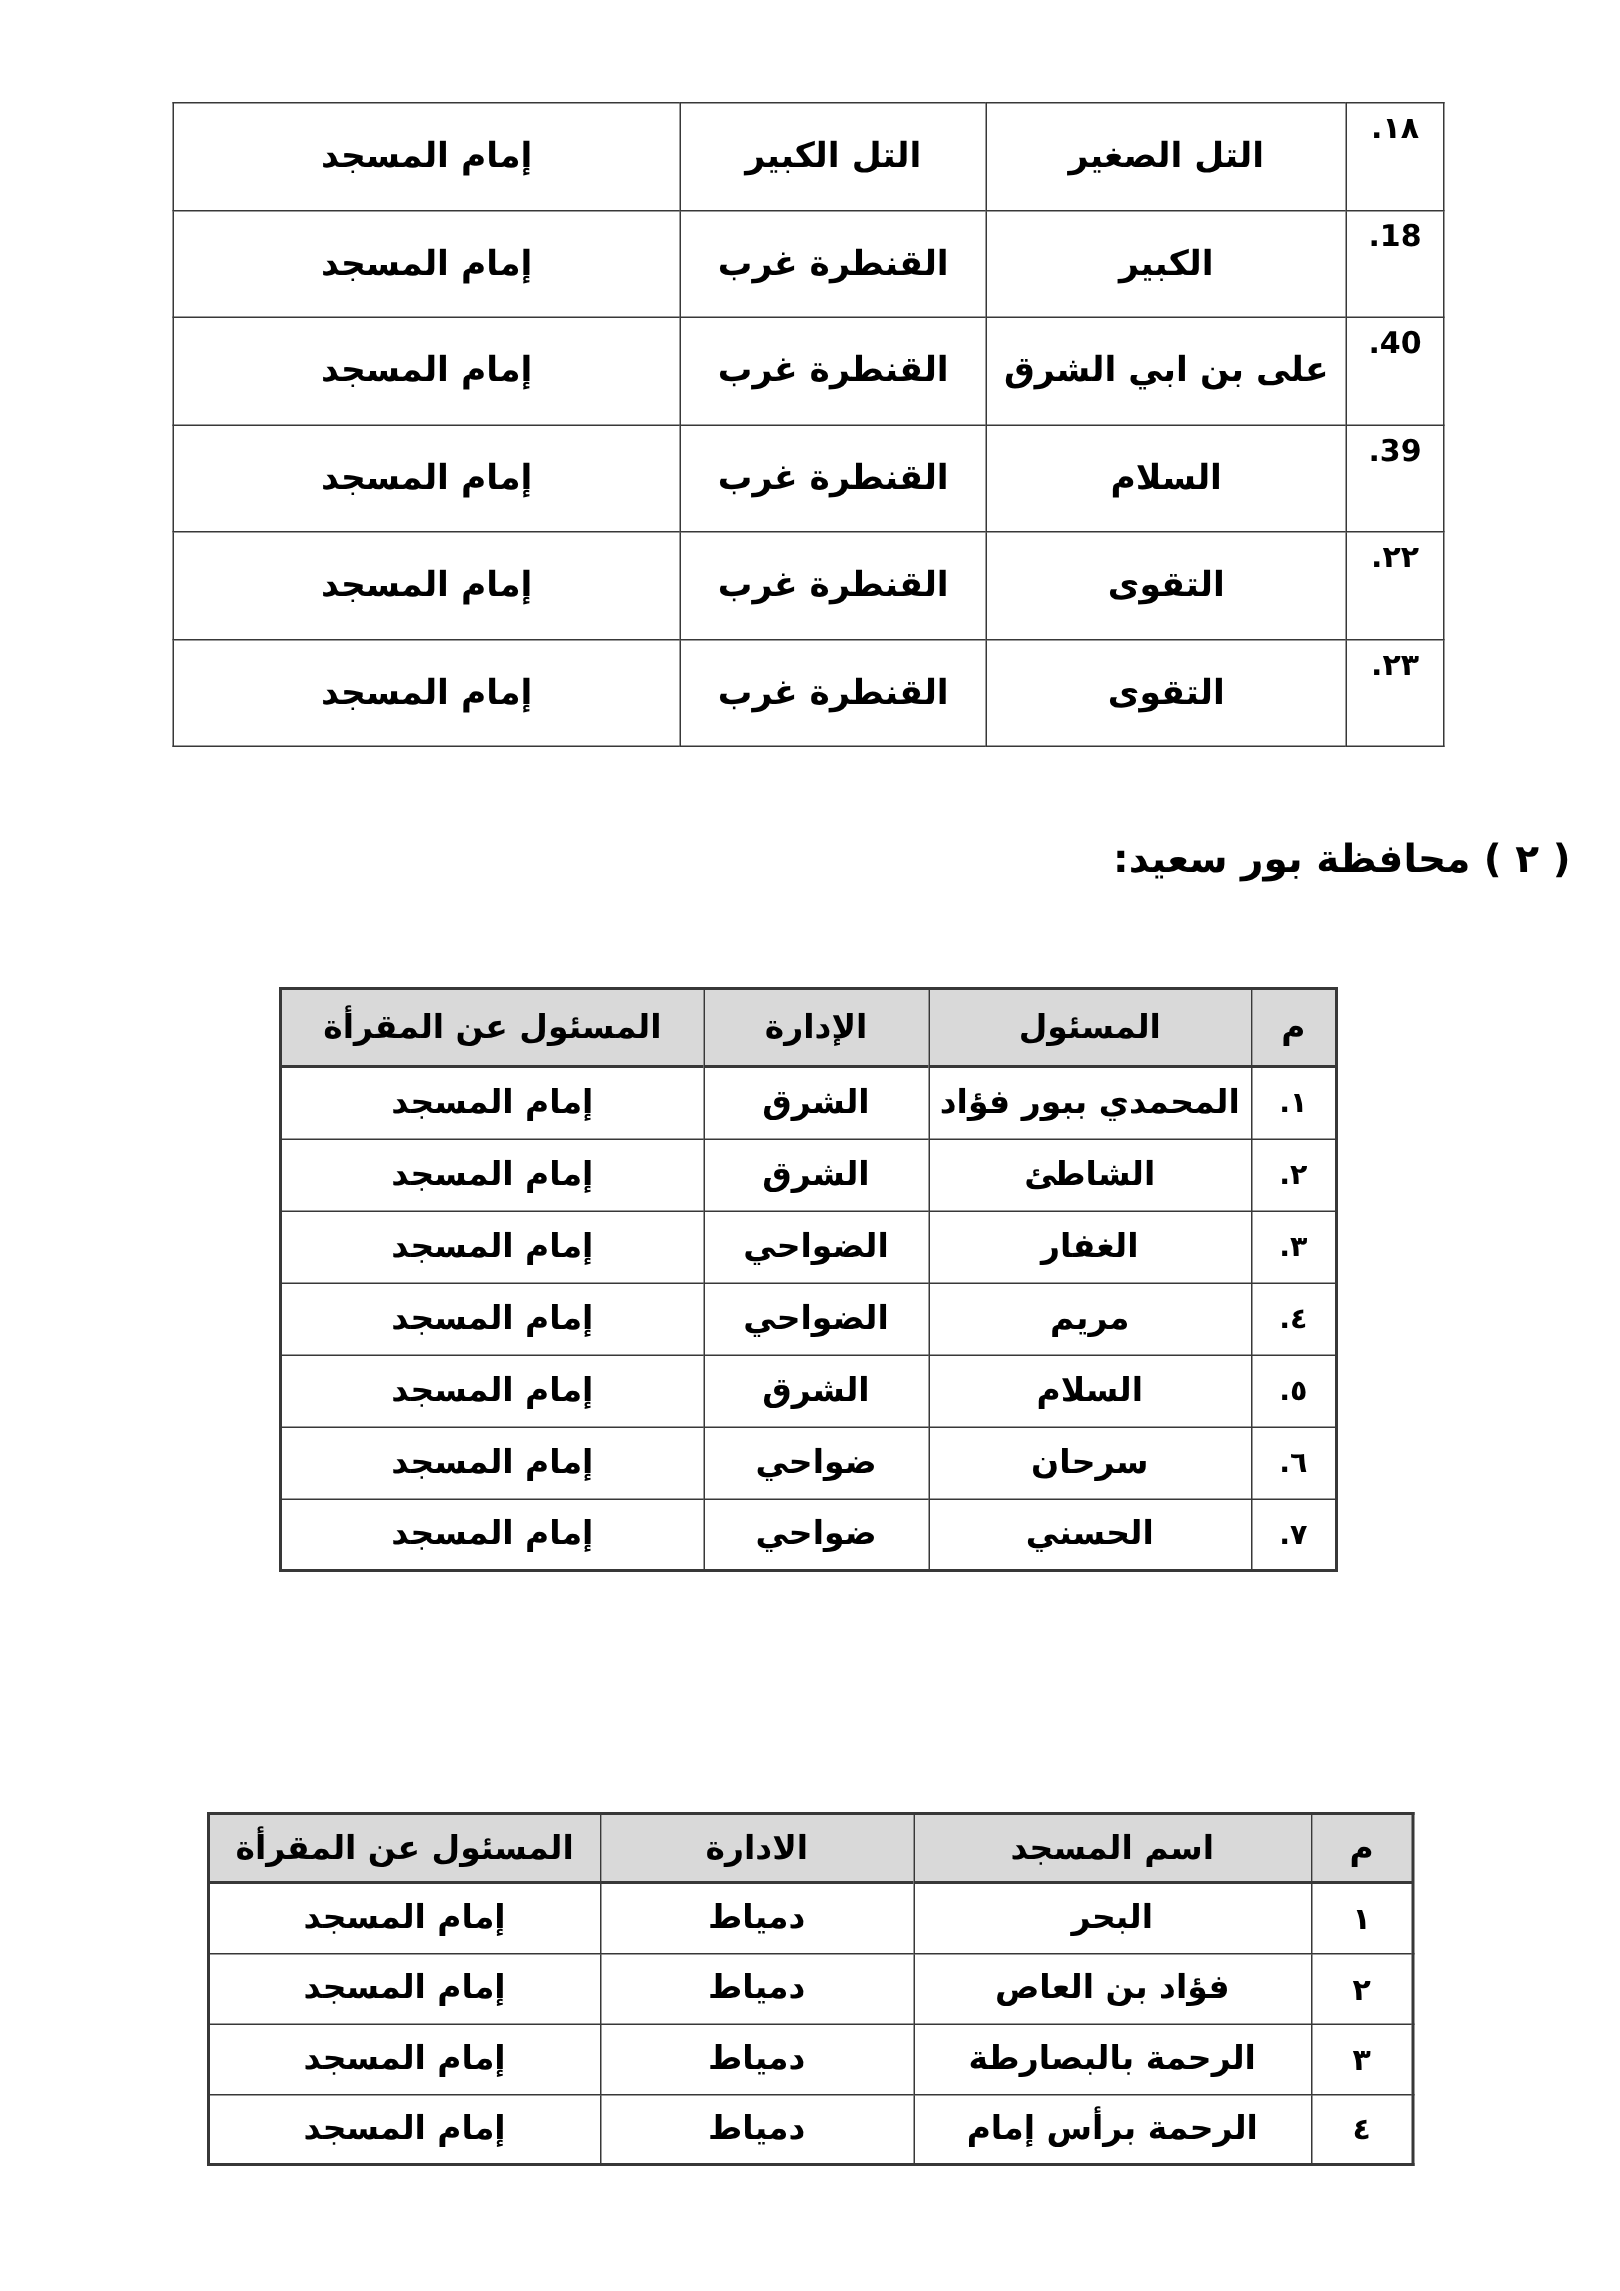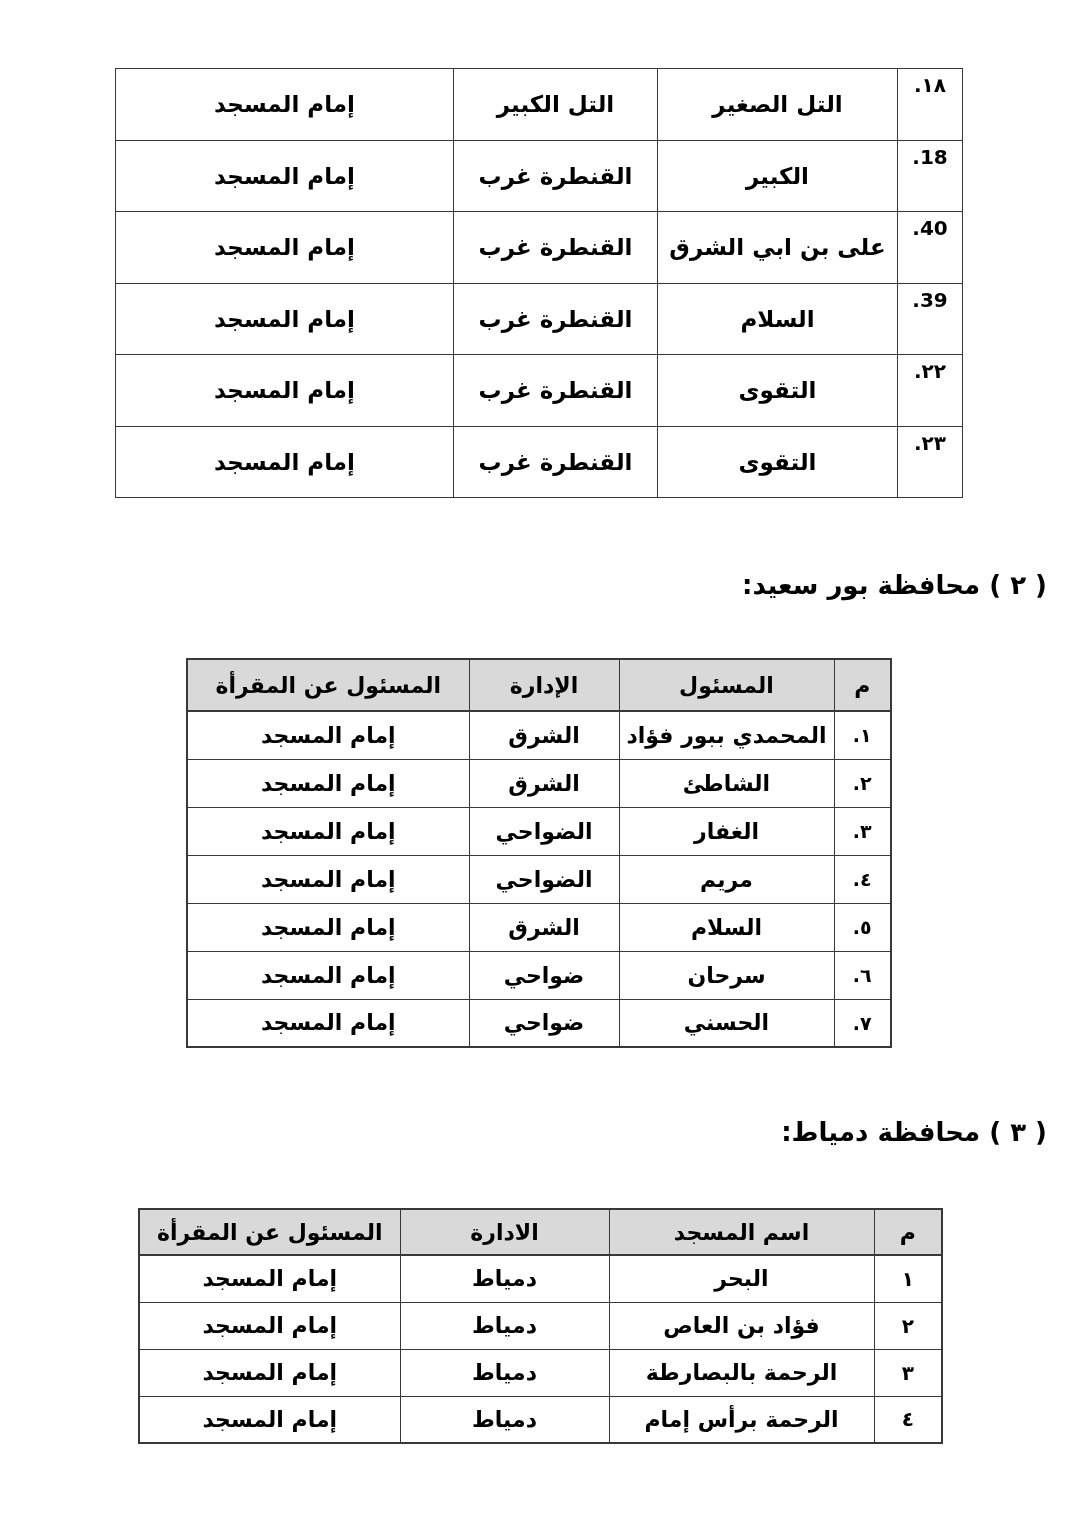--- a/index.html
+++ b/index.html
@@ -29,21 +29,21 @@
   
   .t3 { right:137px; top:1208px; width:803px; font-size:22px; border:2px solid #383838; }
   .t3 th { height:46px; background:#d9d9d9; border-bottom:2px solid #383838; }
   .t3 td { height:47px; }
   .t3 td[data-name="cell-num"] { font-size:20px; }
   
   .heading {
     position:absolute; right:33px; font-size:26px; font-weight:bold;
     direction:rtl; white-space:nowrap;
   }
-  .heading.h2 { top:570px; }
+  .heading.h2 { top:558px; }
   .heading.h3 { top:1117px; }
 </style>
 </head>
 <body>
 
 <div class="page" data-name="document-page">
 
   <table class="t t1" data-name="governorate1-continuation-table">
     <colgroup>
       <col style="width:65px">
@@ -147,21 +147,20 @@
         </tr>
         <tr data-name="table-row">
           <td data-name="cell-num">٧.</td>
           <td data-name="cell-mosque">الحسني</td>
           <td data-name="cell-admin">ضواحي</td>
           <td data-name="cell-responsible">إمام المسجد</td>
         </tr>
       </tbody>
   </table>
 
-  <div class="heading h3" data-name="section3-heading">( ٣ )  محافظة دمياط:</div>
 
   <table class="t t3" data-name="damietta-table">
     <colgroup>
       <col style="width:68px">
       <col style="width:265px">
       <col style="width:209px">
       <col style="width:261px">
     </colgroup>
     <thead data-name="damietta-table-header">
       <tr data-name="header-row">

